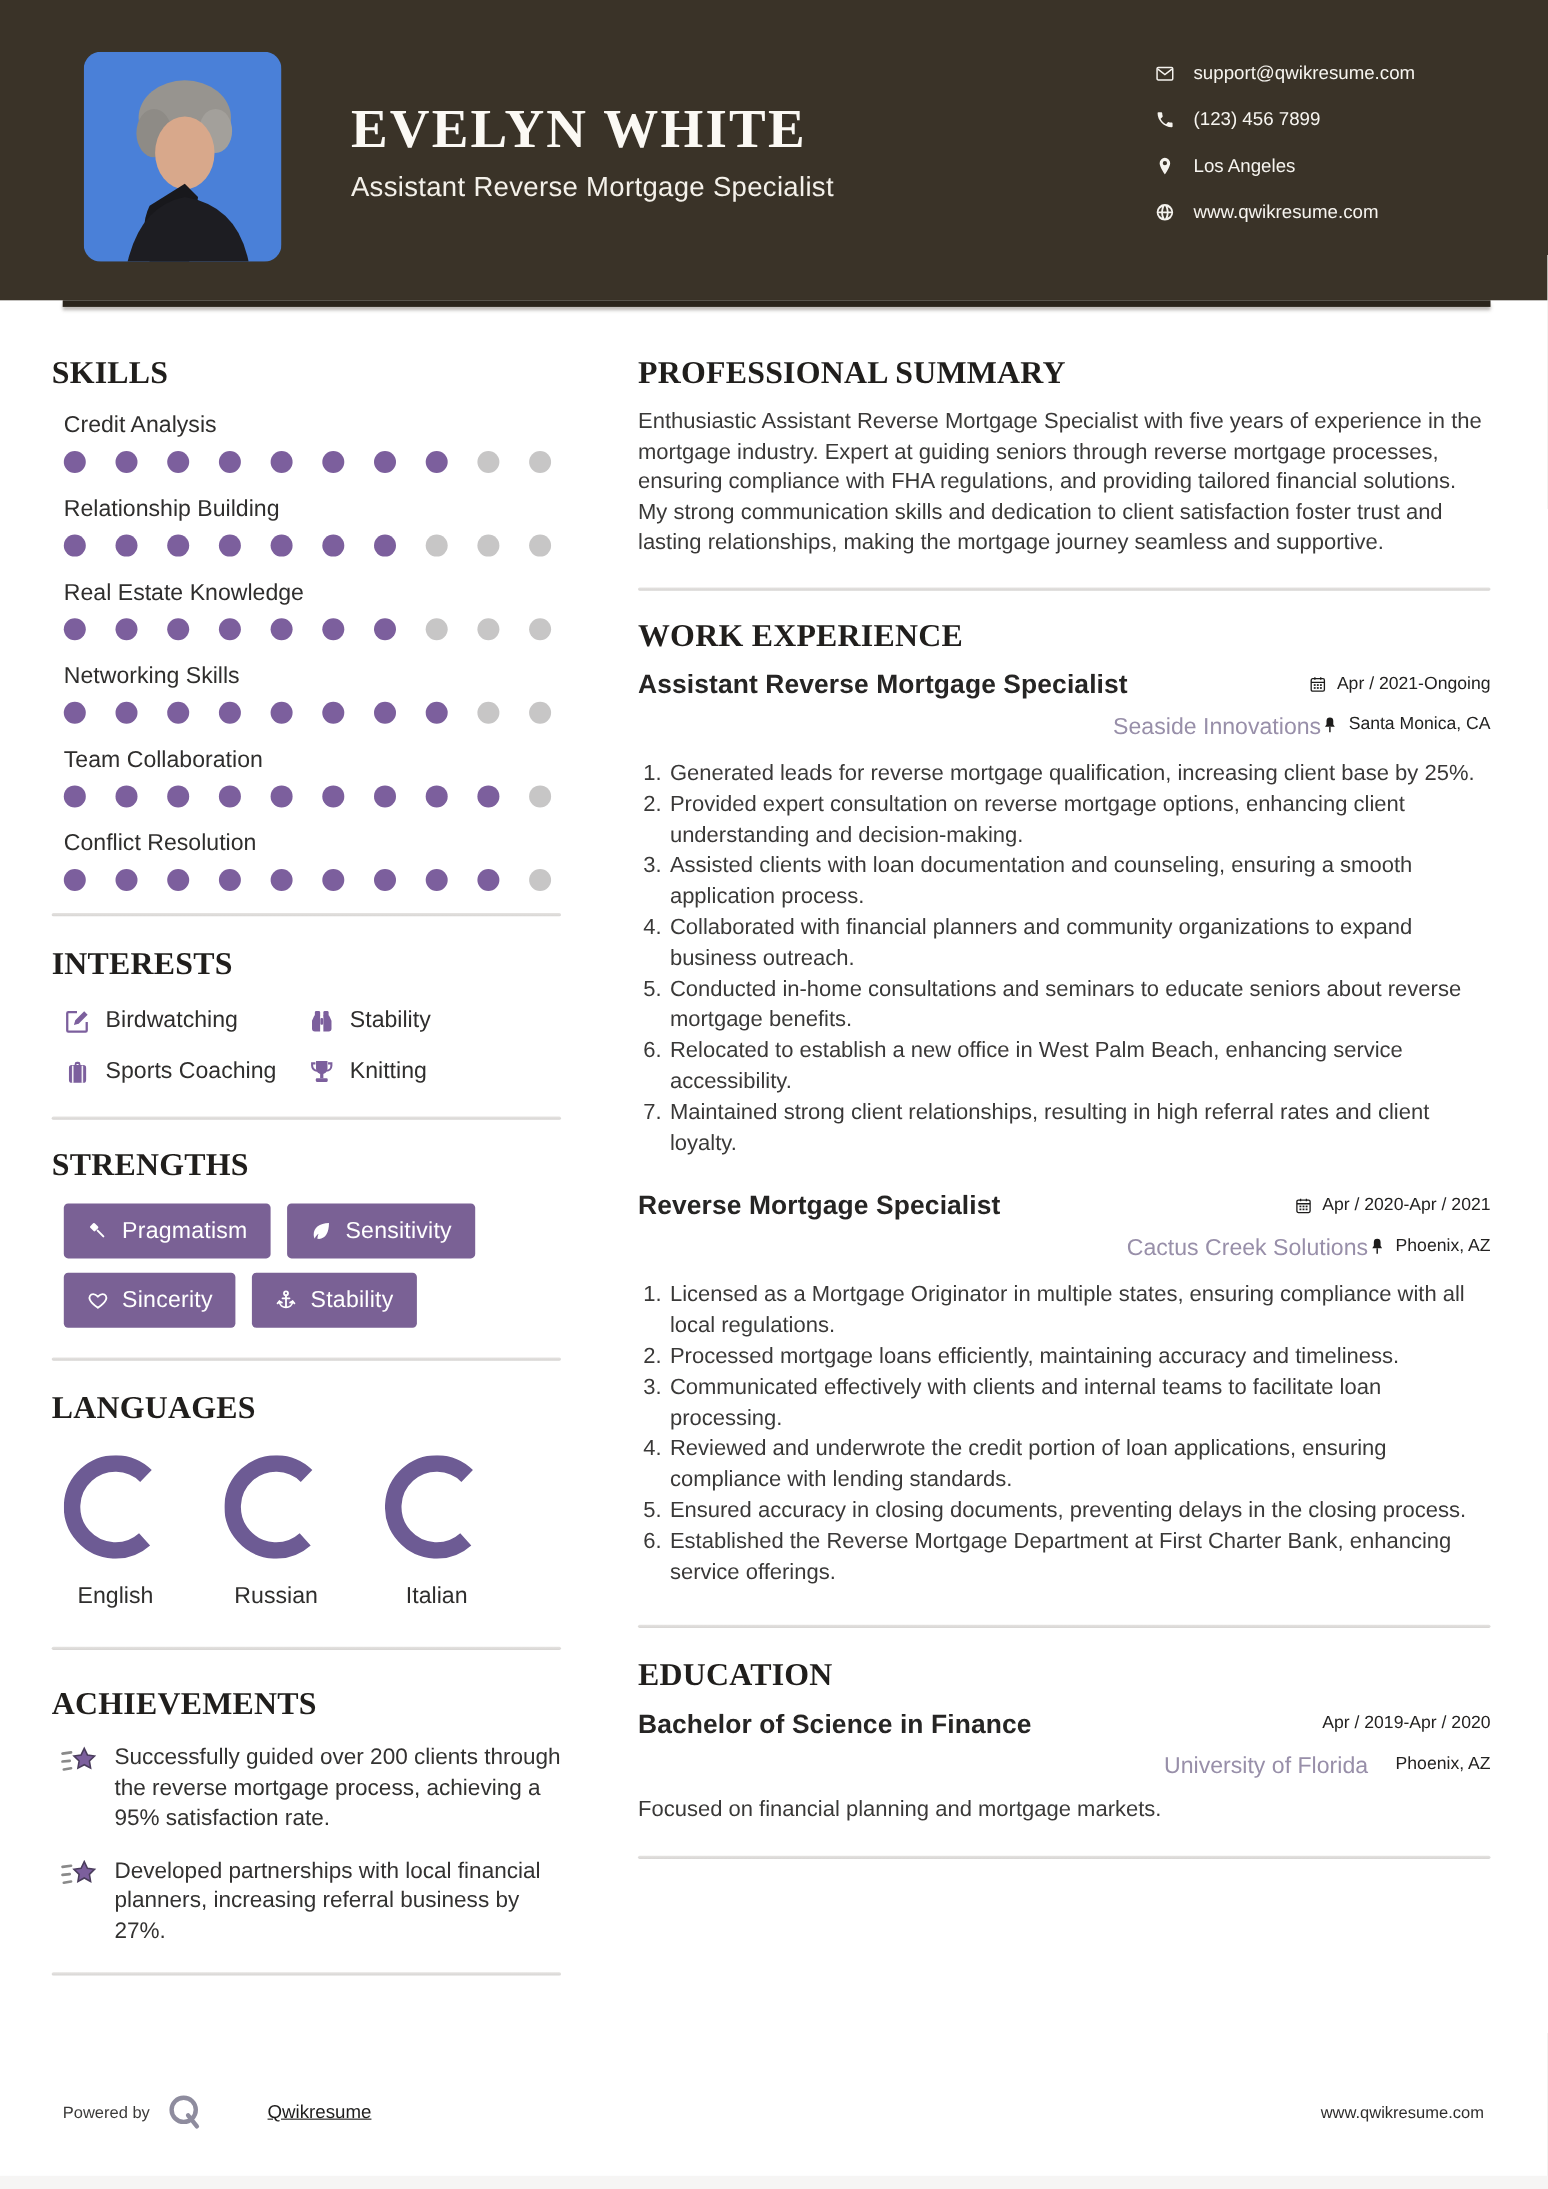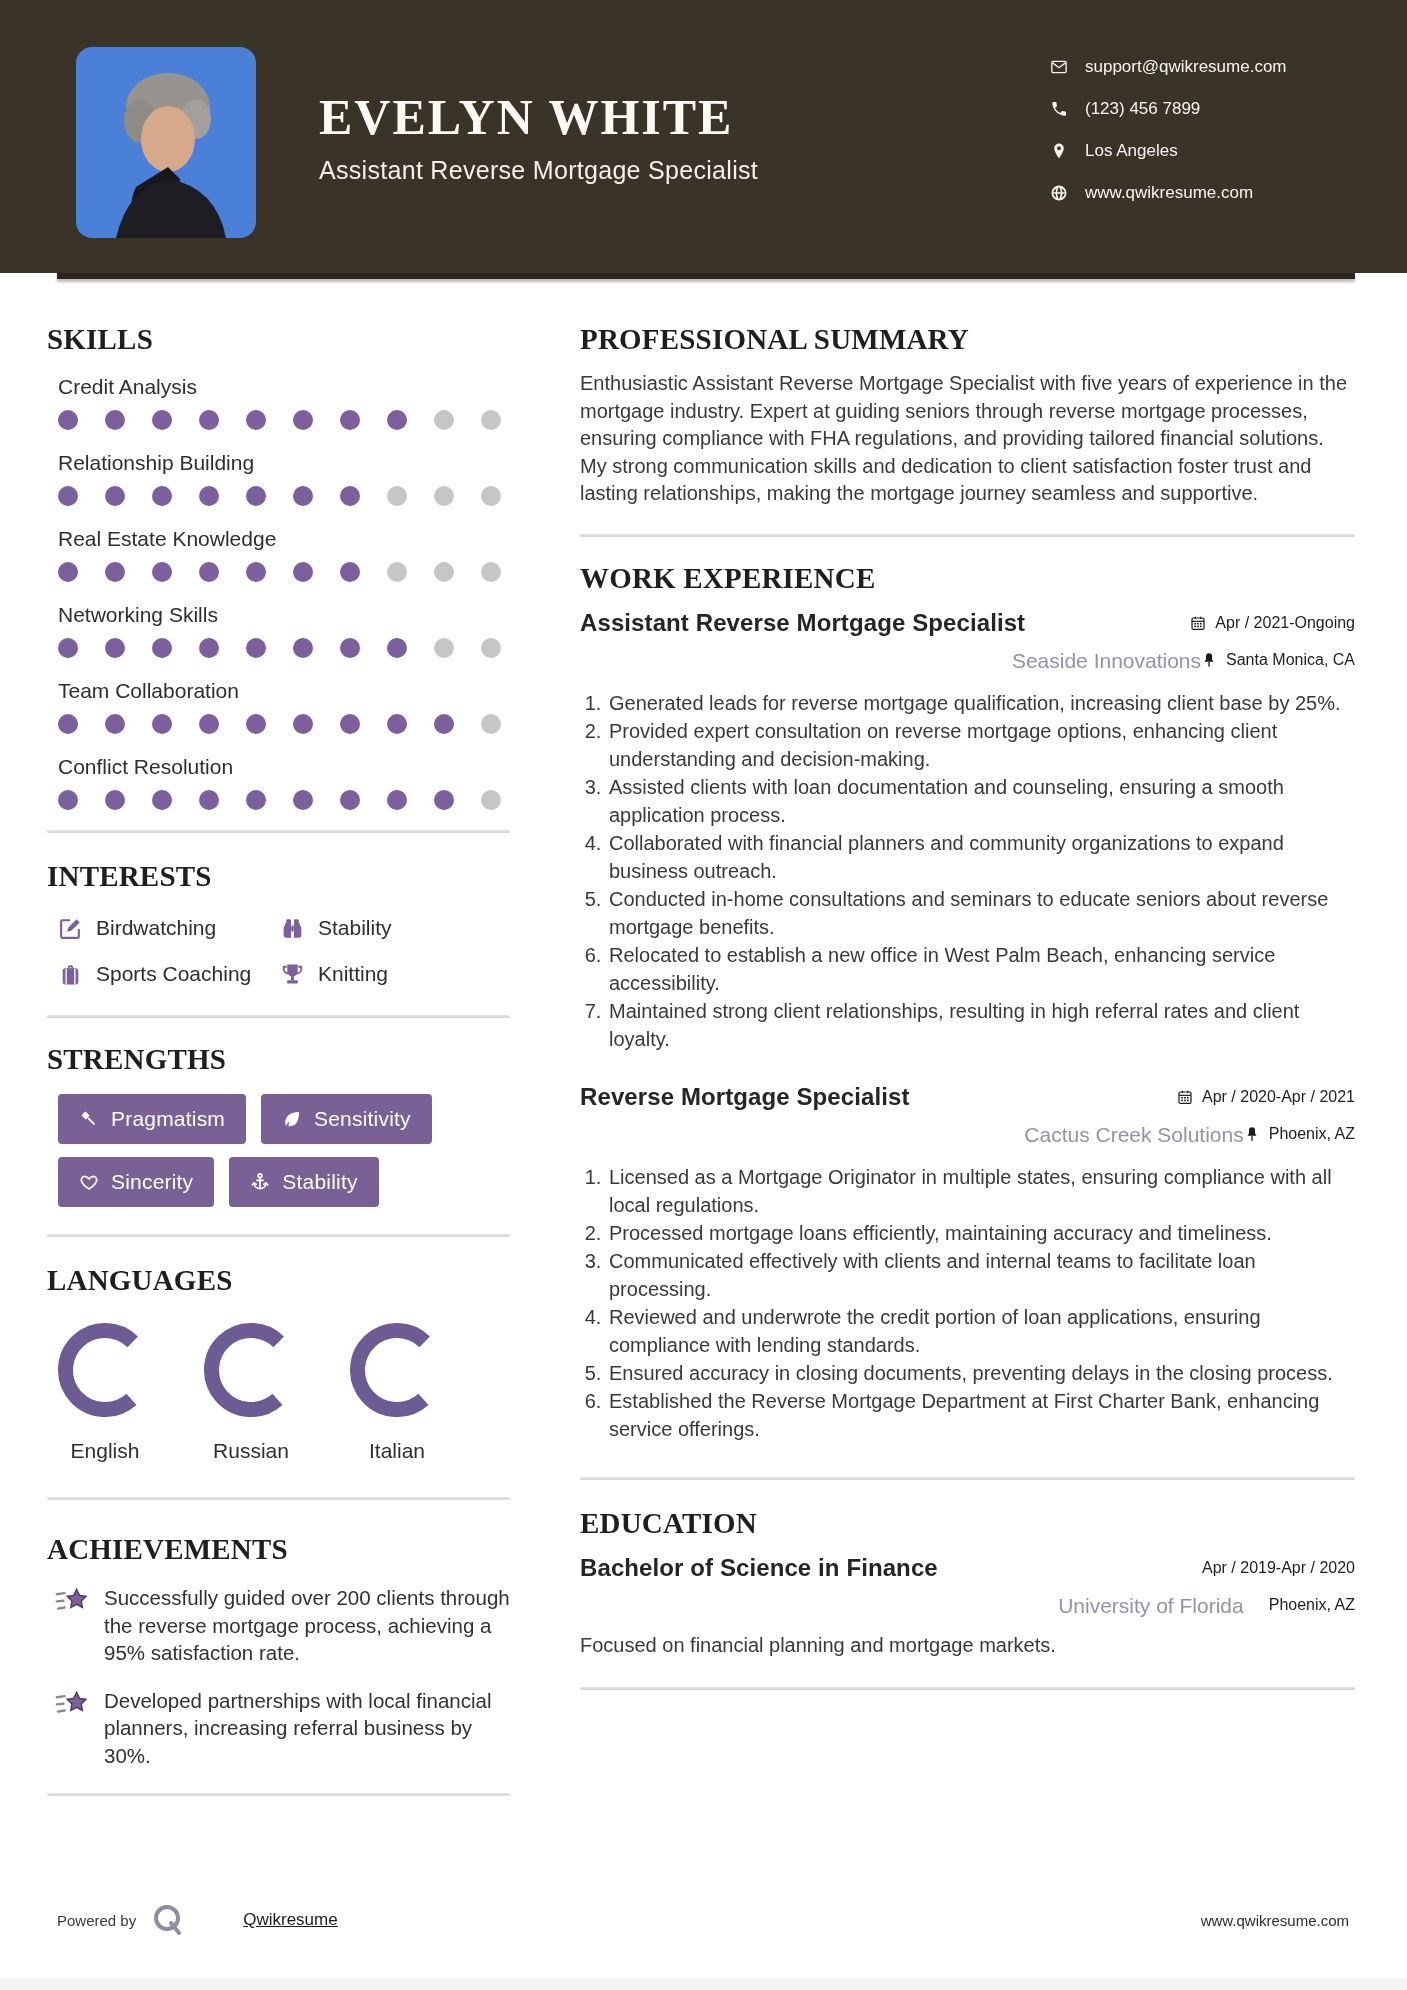--- a/index.html
+++ b/index.html
@@ -386,21 +386,21 @@
           </div>
           <div class="ach-item">
             <span class="aicon">
               <svg viewBox="0 0 30 26" fill="currentColor" style="width: 100%; height: 100%; display: block;">
                 <path d="M18 2.5l2.4 5 5.4.8-3.9 3.8 .9 5.4-4.8-2.6-4.8 2.6 .9-5.4-3.9-3.8 5.4-.8 2.4-5z" stroke="#4a3d5c" stroke-width="1.2"></path>
                 <line x1="1.5" y1="6.5" x2="8" y2="5.6" stroke="#8a8a8a" stroke-width="2" stroke-linecap="round"></line>
                 <line x1="1.5" y1="12.5" x2="7" y2="12" stroke="#8a8a8a" stroke-width="2" stroke-linecap="round"></line>
                 <line x1="2.5" y1="18.5" x2="8" y2="17.6" stroke="#8a8a8a" stroke-width="2" stroke-linecap="round"></line>
               </svg>
             </span>
-            <div class="atext">Developed partnerships with local financial planners, increasing referral business by 30%.</div>
+            <div class="atext">Developed partnerships with local financial planners, increasing referral business by 27%.</div>
           </div>
         </div>
       <div class="divider div-after-ach"></div>
     </div>
 
     <div class="col-right">
       <div class="sec-heading summary-head">PROFESSIONAL SUMMARY</div>
       <p class="summary-text">Enthusiastic Assistant Reverse Mortgage Specialist with five years of experience in the mortgage industry. Expert at guiding seniors through reverse mortgage processes, ensuring compliance with FHA regulations, and providing tailored financial solutions. My strong communication skills and dedication to client satisfaction foster trust and lasting relationships, making the mortgage journey seamless and supportive.</p>
       <div class="divider div-after-summary"></div>
 

